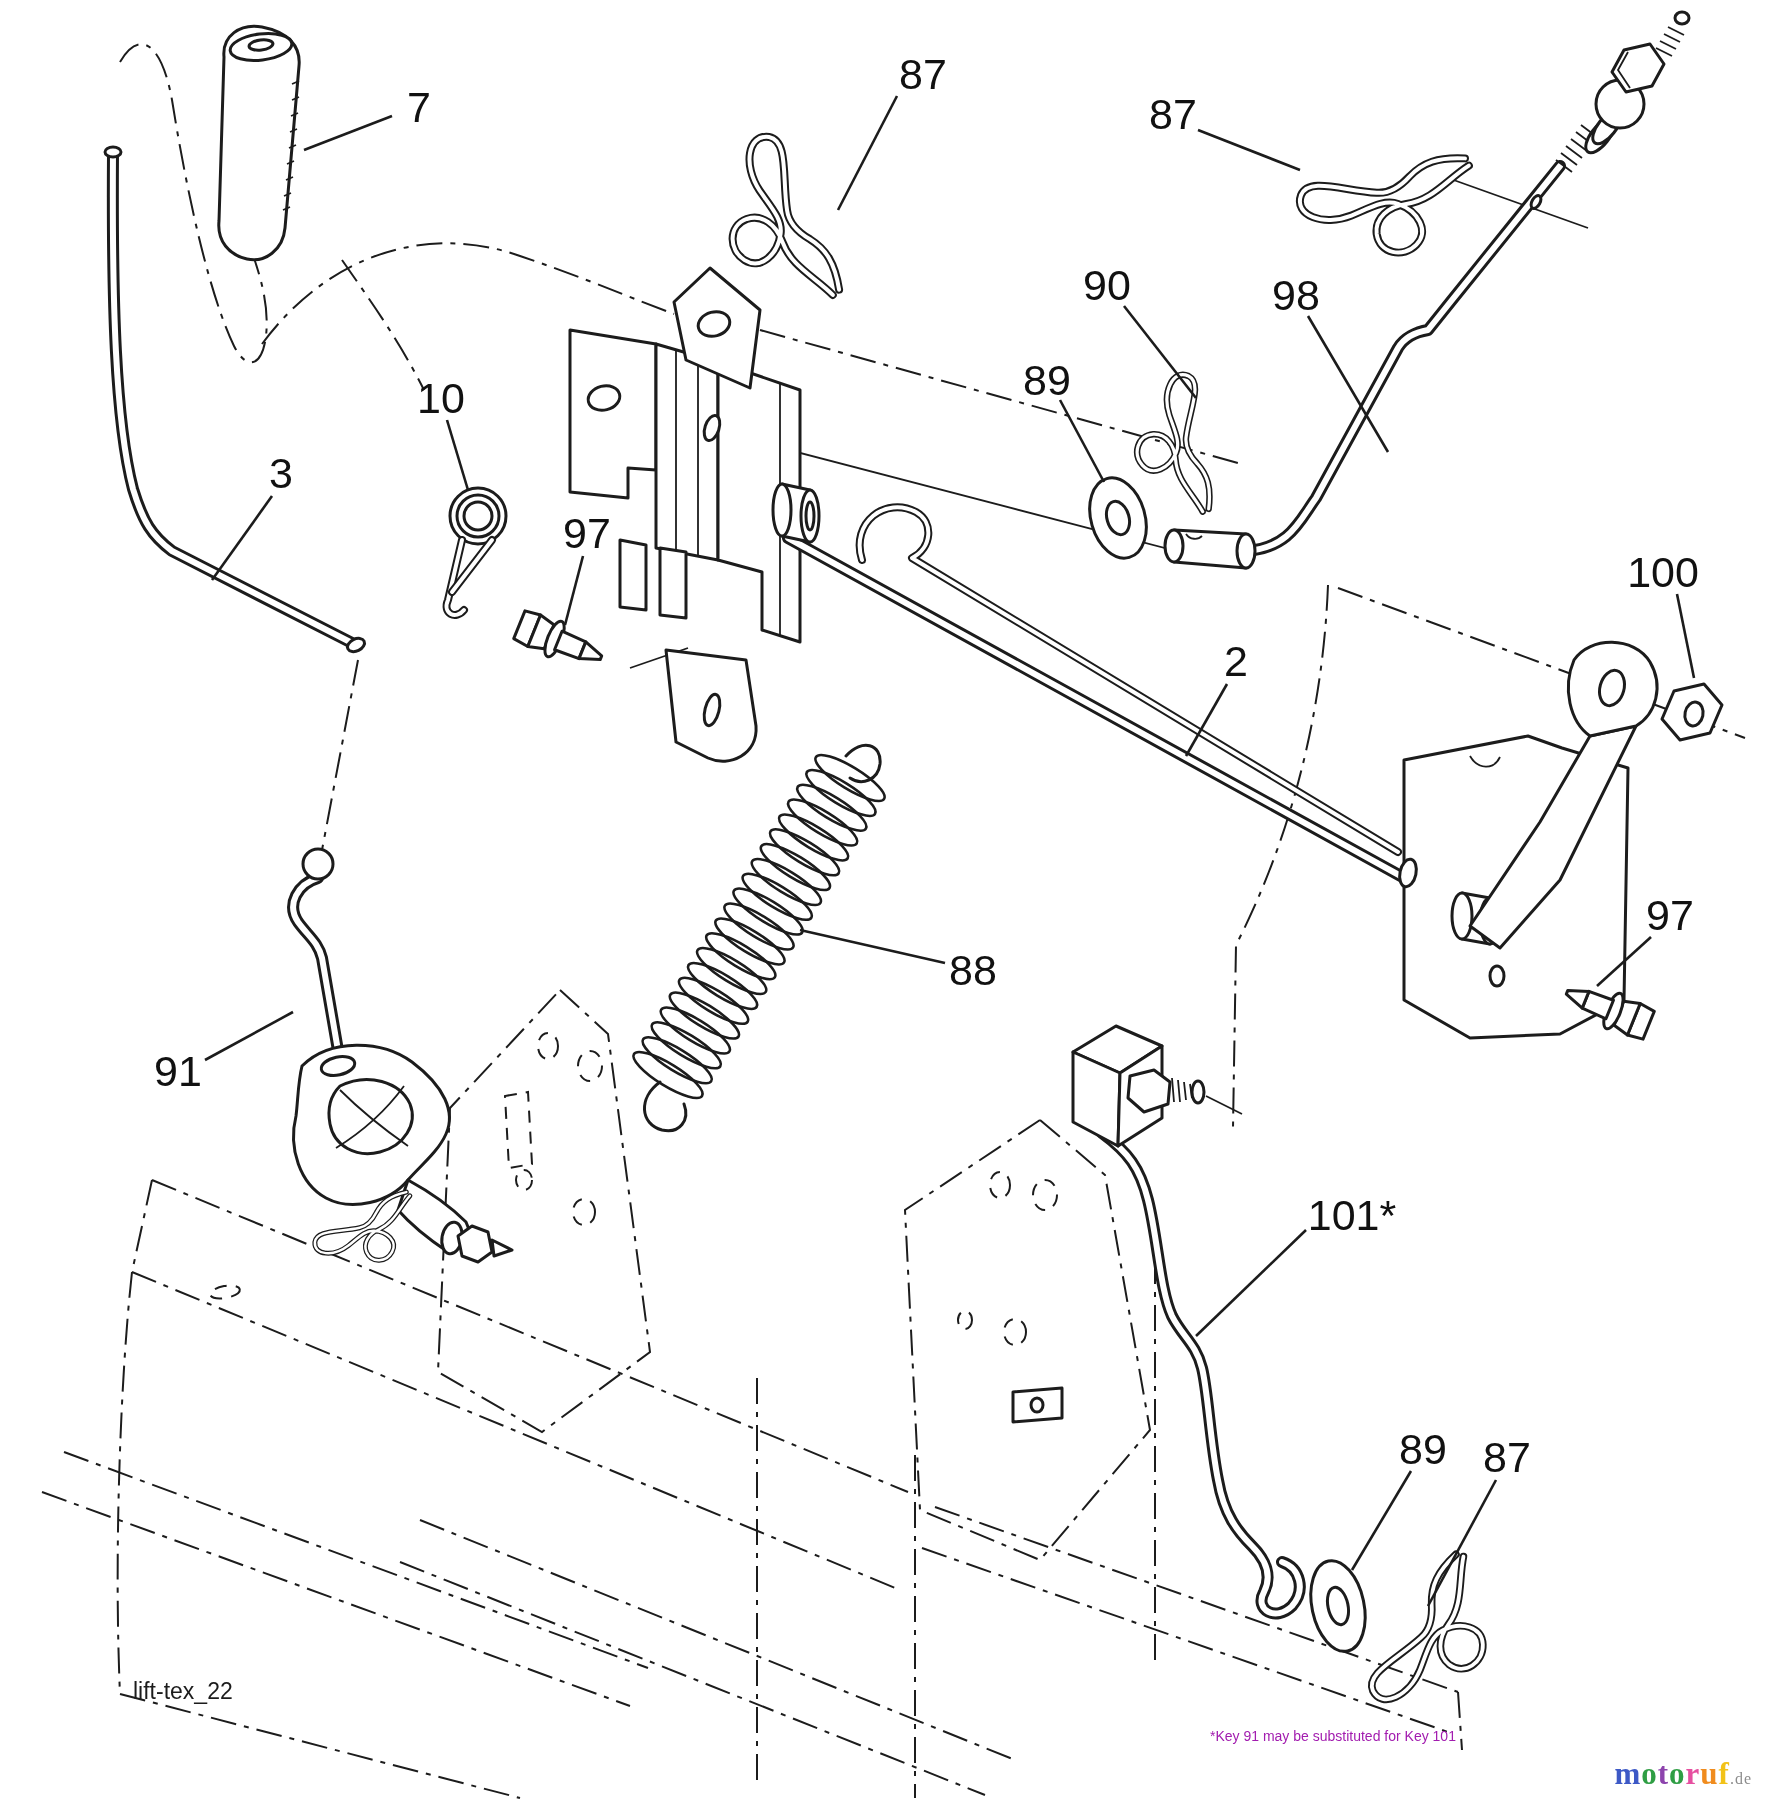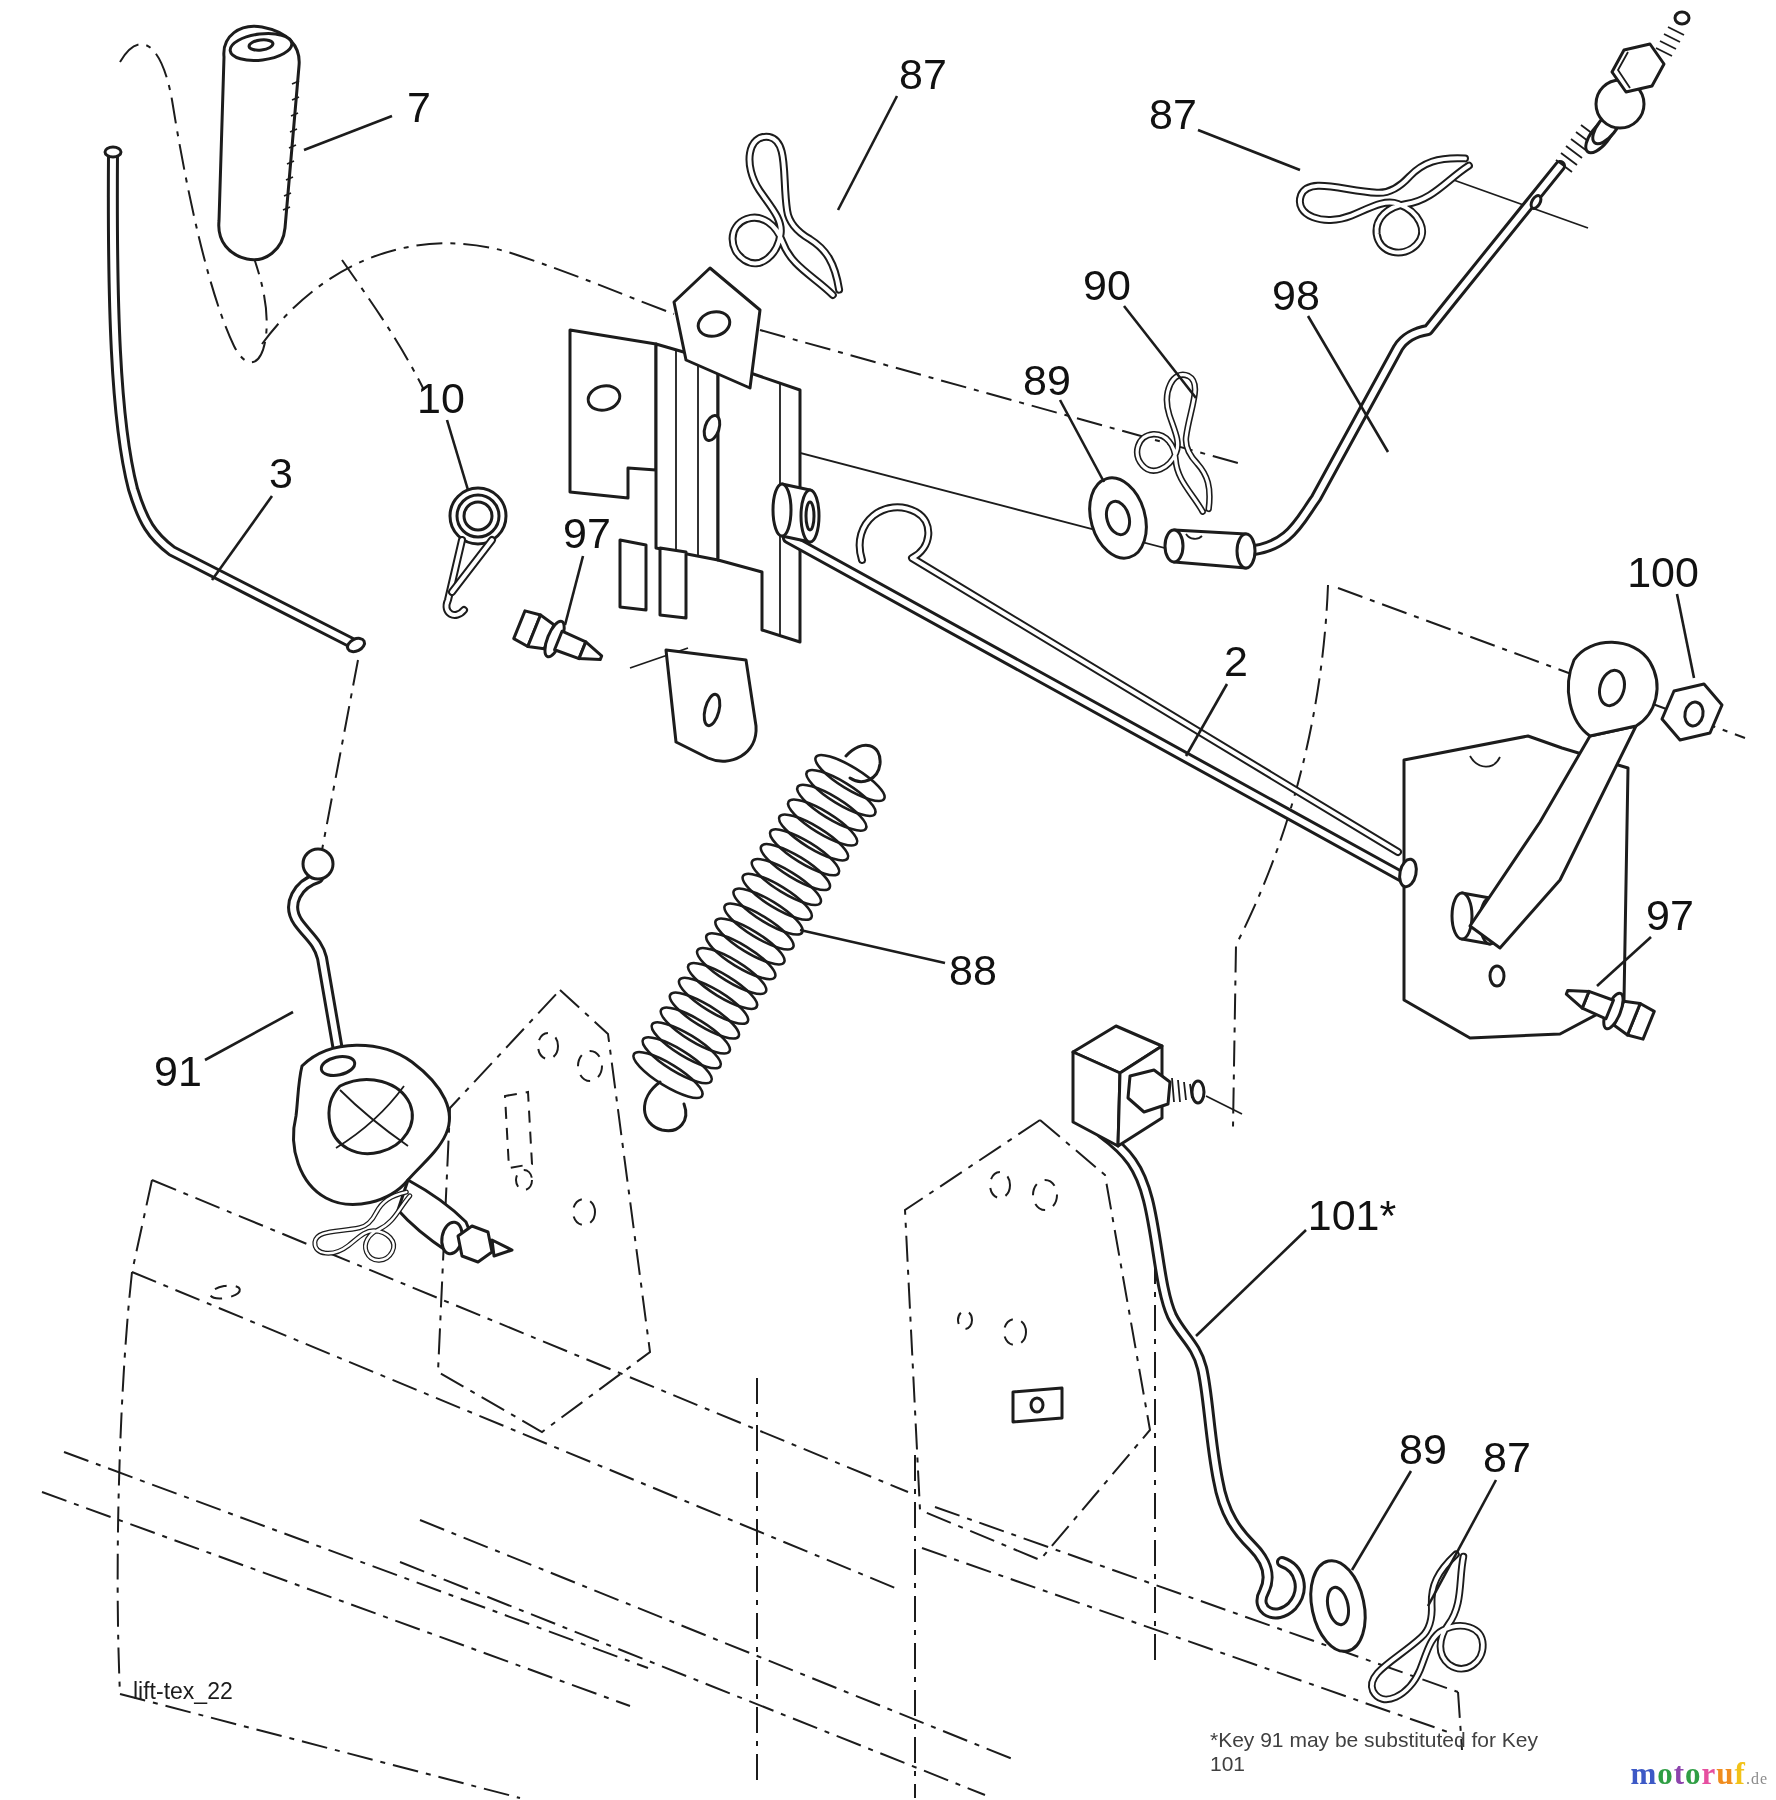--- a/index.html
+++ b/index.html
@@ -19,23 +19,23 @@
   .dsh    { fill:none;    stroke:#1c1c1c; stroke-width:2;   stroke-dasharray:12 9; }
   .leader { stroke:#1c1c1c; stroke-width:2.6; }
   text.callout {
     font-family:"Liberation Sans", sans-serif; font-size:43px; fill:#111;
     text-anchor:middle; dominant-baseline:central;
   }
   #drawing-code {
     position:absolute; left:133px; top:1678px; font-size:23px; color:#1c1c1c;
   }
   #footnote {
-    position:absolute; left:1210px; top:1728px; width:360px; font-size:21px; color:#404040;
+    position:absolute; left:1210px; top:1728px; width:360px; font-size:14px; color:#a21caf;
   }
-  #logo { position:absolute; right:8px; bottom:8px; font-family:"Liberation Serif", serif;
+  #logo { position:absolute; right:24px; bottom:8px; font-family:"Liberation Serif", serif;
           font-weight:bold; font-size:31px; letter-spacing:1px; }
   #logo .suffix { font-size:16px; font-weight:normal; }
 </style>
 </head>
 <body>
 
 <div id="stage">
 <svg id="art" width="1776" height="1800" viewBox="0 0 1776 1800">
 
   <defs>

